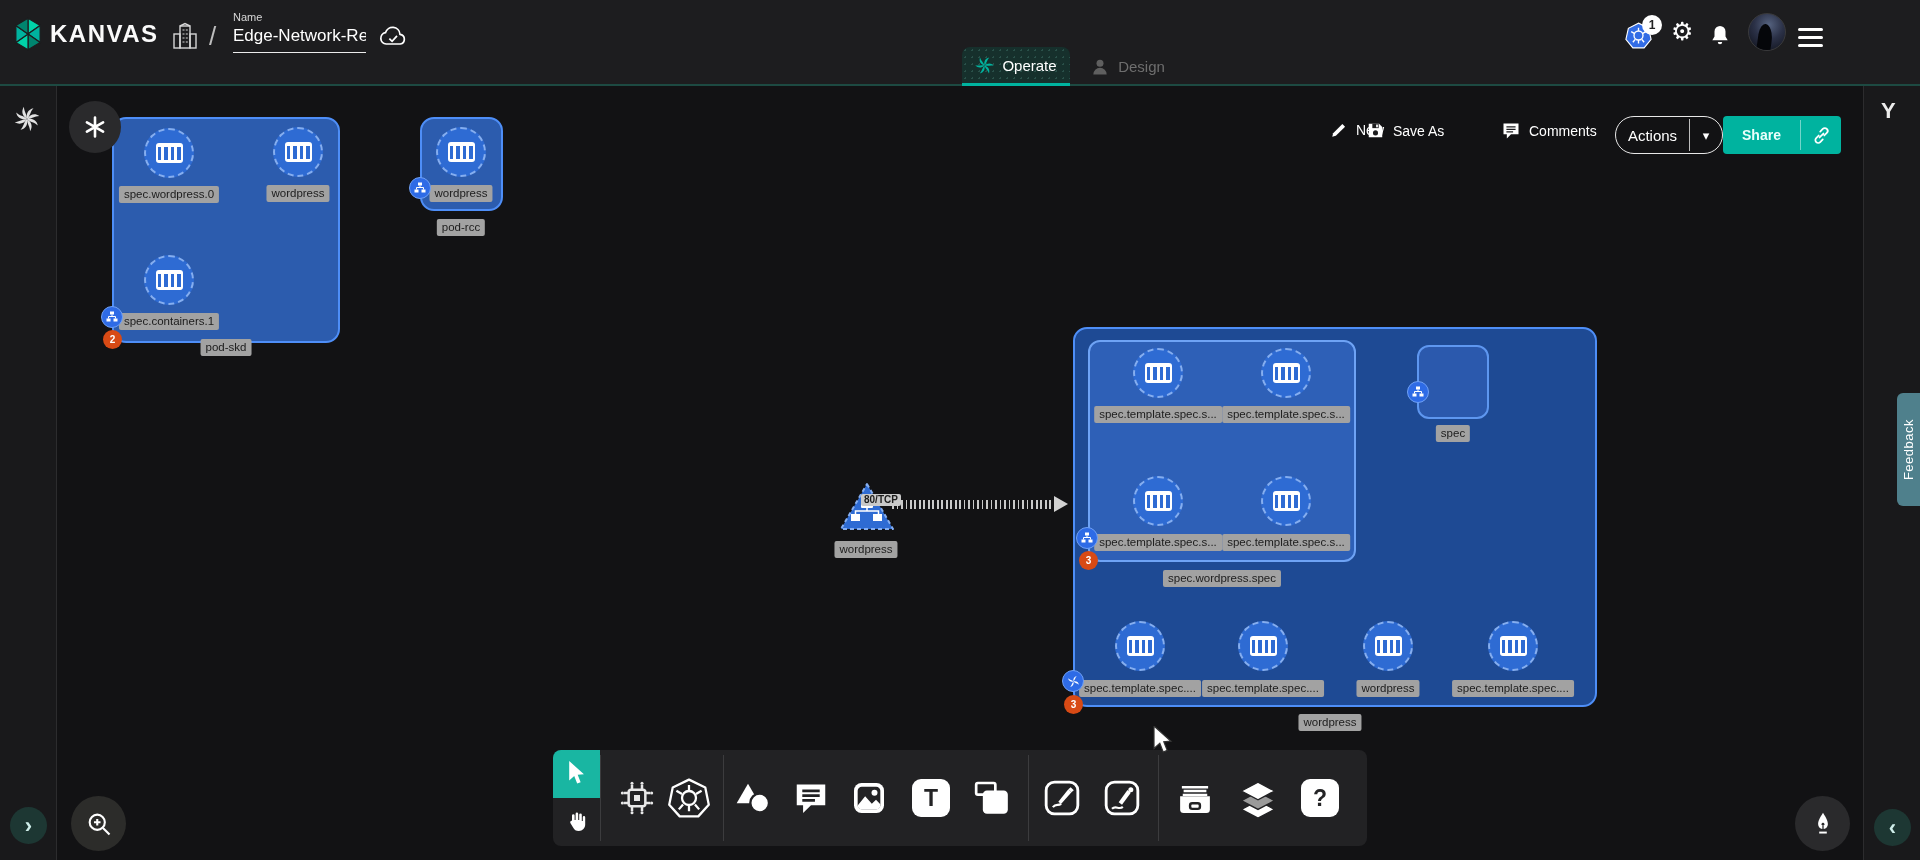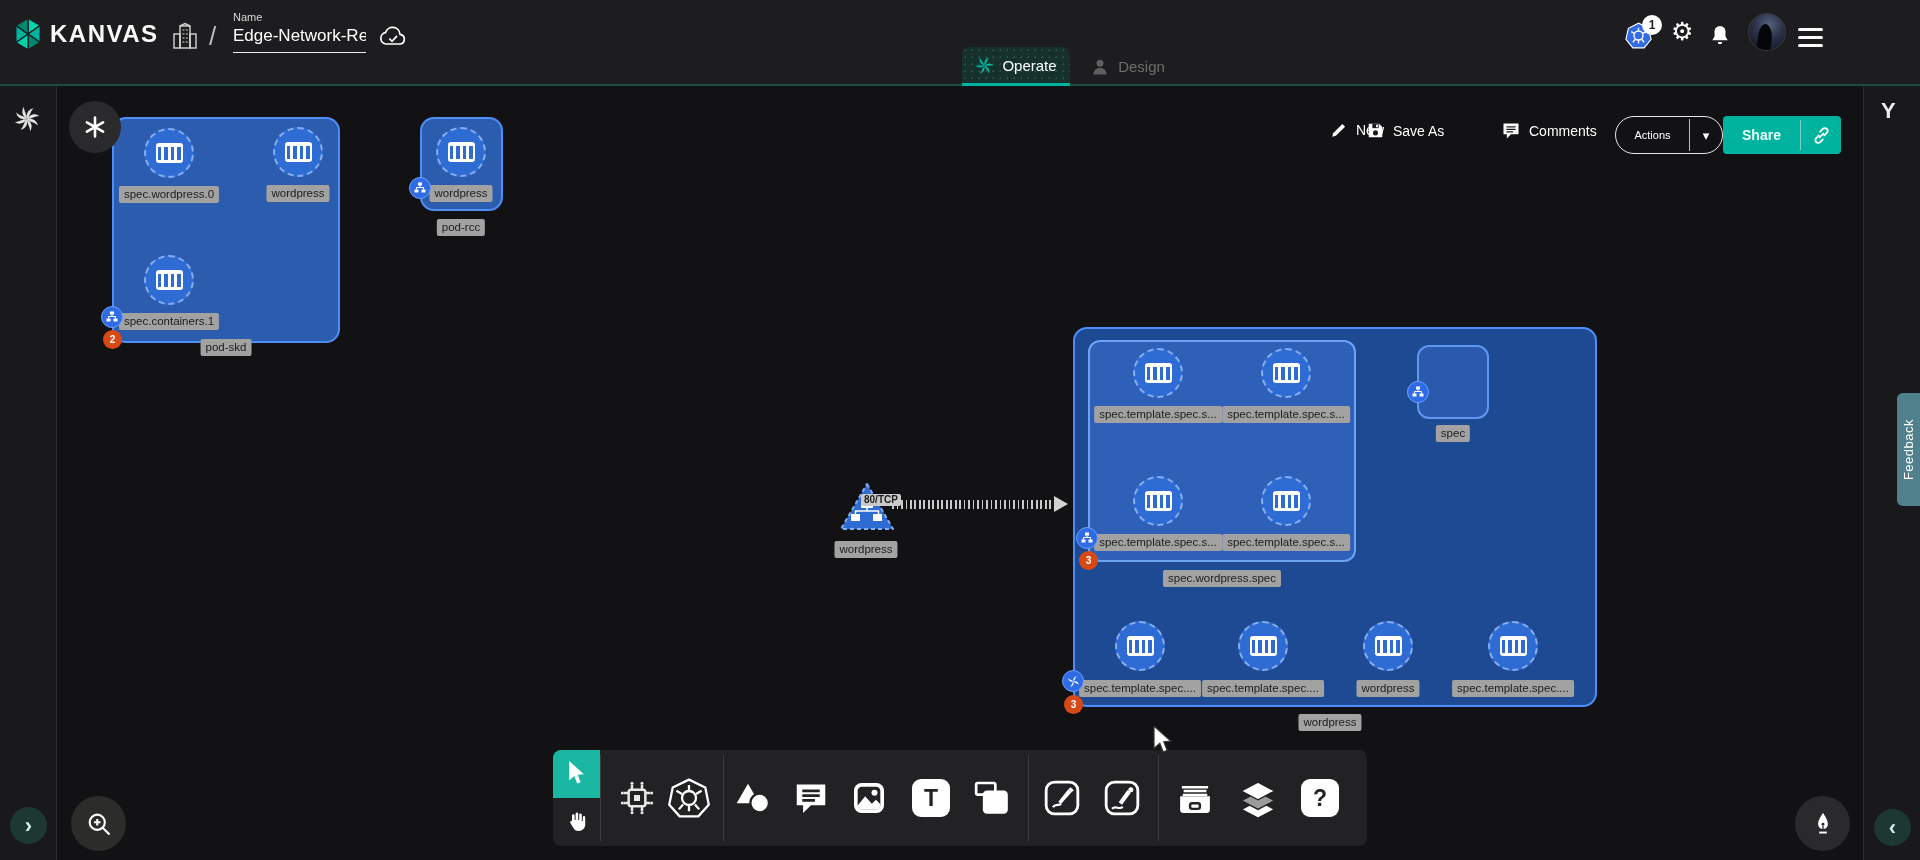--- a/index.html
+++ b/index.html
@@ -57,21 +57,21 @@
     display:flex; align-items:center; justify-content:center; }
   .feedback-tab span { writing-mode:vertical-rl; transform:rotate(180deg);
     font-size:13px; color:#fff; letter-spacing:.5px; }
 
   
   .act { position:absolute; top:121px; display:flex; align-items:center; gap:8px;
     font-size:14px; color:#fff; cursor:pointer; z-index:40; }
   .actions-btn { position:absolute; left:1615px; top:116px; width:108px; height:38px;
     border:1.5px solid #e8e8e8; border-radius:19px; display:flex; align-items:stretch;
     z-index:40; cursor:pointer; }
-  .actions-btn .lbl { flex:1; display:flex; align-items:center; justify-content:center; font-size:11px; }
+  .actions-btn .lbl { flex:1; display:flex; align-items:center; justify-content:center; font-size:15px; }
   .actions-btn .split { width:1px; background:#bdbdbd; margin:2px 0; }
   .actions-btn .caret { width:32px; display:flex; align-items:center; justify-content:center; font-size:13px; }
   .share-btn { position:absolute; left:1723px; top:116px; width:118px; height:38px;
     background:#00B39F; border-radius:4px; display:flex; align-items:stretch; z-index:40; cursor:pointer; }
   .share-btn .lbl { flex:1; display:flex; align-items:center; justify-content:center;
     font-size:14px; font-weight:bold; color:#eafffb; }
   .share-btn .split { width:1px; background:rgba(255,255,255,.45); margin:4px 0; }
   .share-btn .link { width:40px; display:flex; align-items:center; justify-content:center; }
 
   

